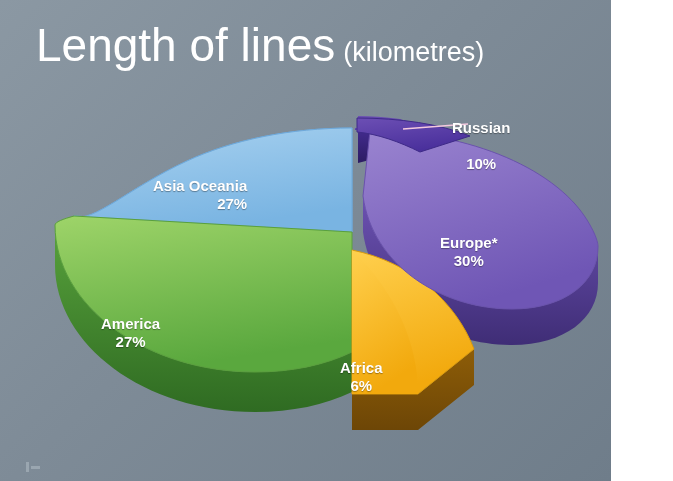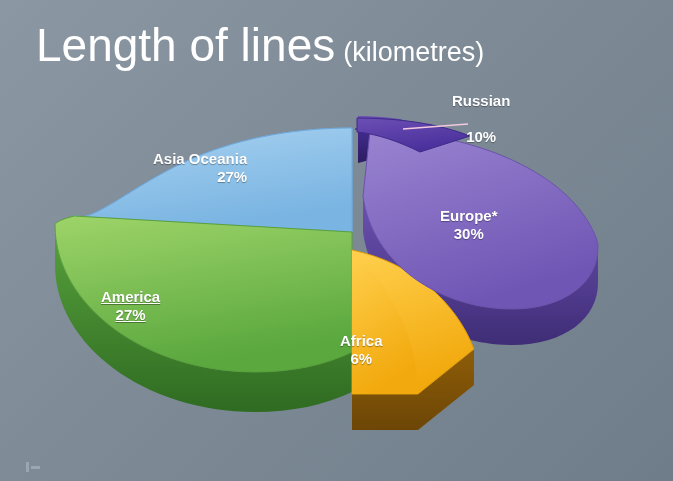--- a/index.html
+++ b/index.html
@@ -2,21 +2,21 @@
 <html><head>
 <meta charset="utf-8">
 <style>
   html, body {
     margin: 0;
     padding: 0;
     background: #ffffff;
   }
   #slide {
     position: relative;
-    width: 673px;
+    width: 611px;
     height: 481px;
     background: linear-gradient(135deg, #8b98a3 0%, #7e8b97 45%, #6f7d8a 100%);
     overflow: hidden;
     font-family: "Liberation Sans", sans-serif;
   }
   
   #title-block {
     position: absolute;
     left: 36px;
     top: 18px;
@@ -64,25 +64,26 @@
   }
   .slice-label {
     position: absolute;
     color: #ffffff;
     font-weight: bold;
     font-size: 15px;
     text-align: center;
     line-height: 18px;
     text-shadow: 0 1px 1px rgba(0,0,0,0.35);
     white-space: nowrap;
+    margin-top: 27px;
   }
   #label-russia { left: 452px; top: 92px; font-size: 15px; }
   #label-europe { left: 440px; top: 207px; }
   #label-africa { left: 340px; top: 332px; }
-  #label-america { left: 101px; top: 288px; text-decoration: underline; }
+  #label-america { left: 101px; top: 288px; }
   #label-asia   { left: 153px; top: 150px; text-align: right; }
   .pct { display: block; }
 </style>
 </head>
 <body>
 
 <div id="slide">
 
   <div id="title-block">
     <span id="title-main">Length of lines</span><span id="title-sub">(kilometres)</span>

